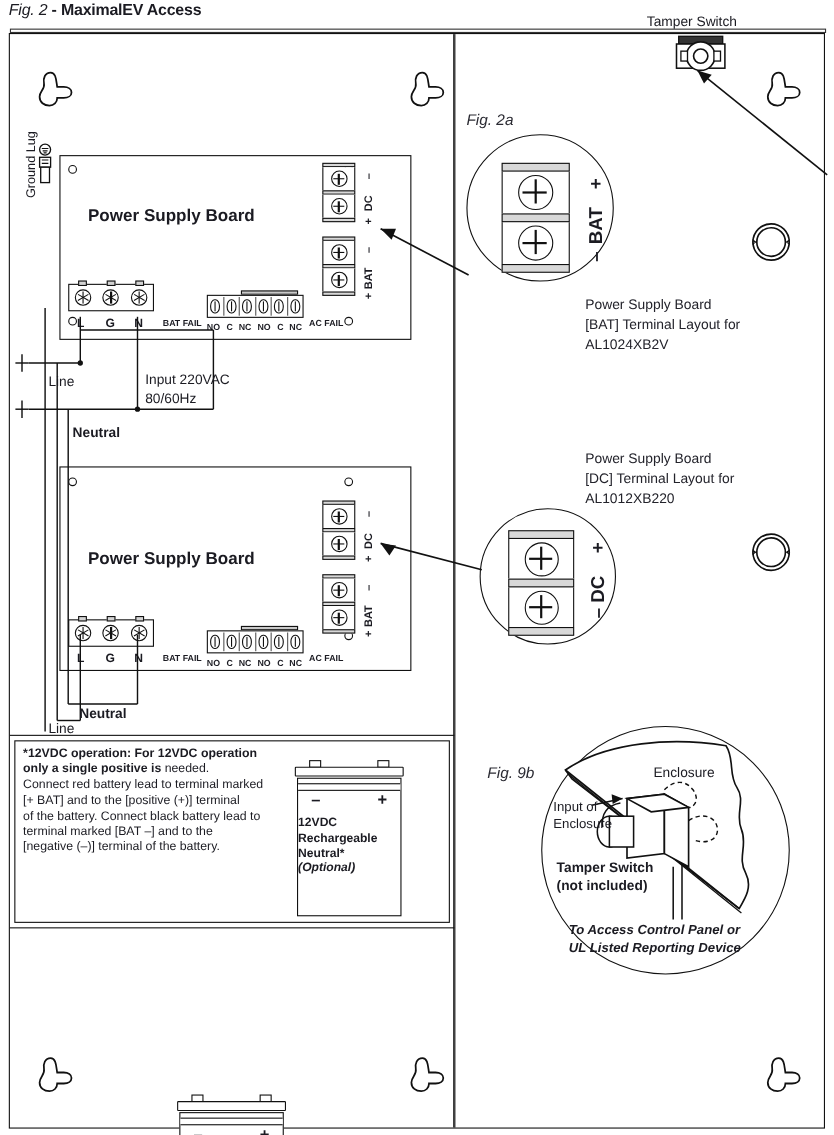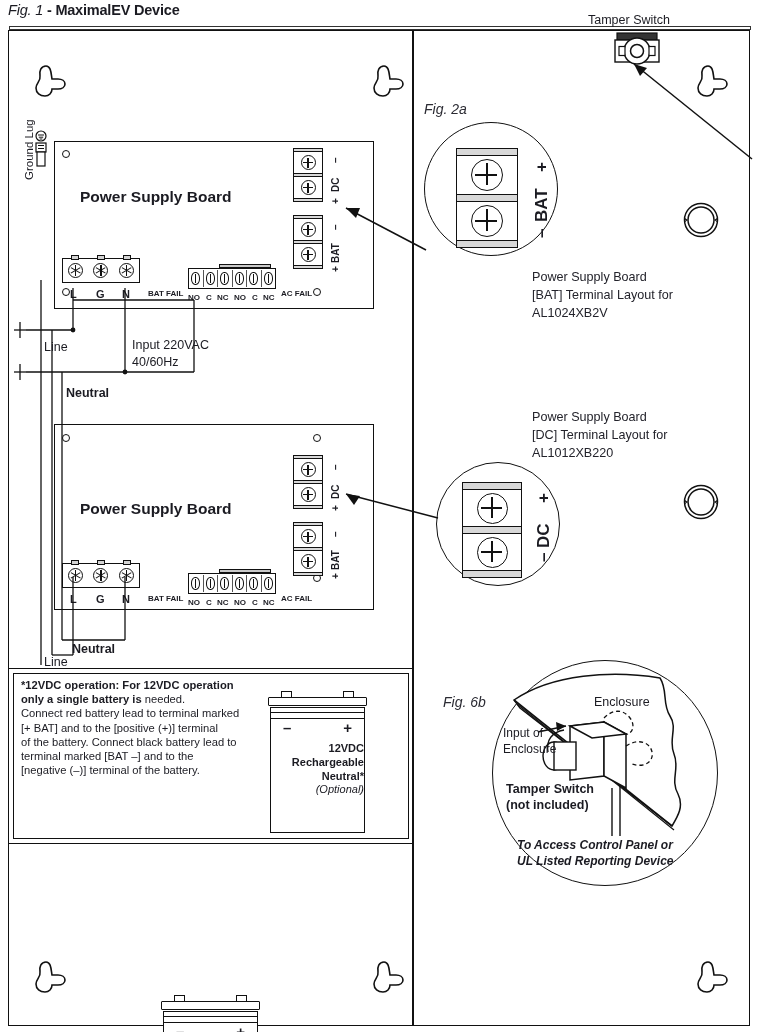--- a/index.html
+++ b/index.html
@@ -53,38 +53,38 @@
   .rscr::after{content:"";position:absolute;left:50%;top:1px;width:1.3px;height:9px;background:#111;margin-left:-.65px;}
   .rlabel{font-size:8px;font-weight:bold;white-space:nowrap;}
   .rbar{position:absolute;height:4px;background:#c9c9c9;border:1px solid #111;box-sizing:border-box;}
   
   .bat{border:1.5px solid #111;background:#fff;box-sizing:border-box;position:relative;}
   .bat .lid{position:absolute;left:-3px;right:-3px;top:-11px;height:9px;border:1.4px solid #111;
     background:#fff;box-sizing:border-box;border-radius:1px;}
   .bat .post{position:absolute;top:-17px;width:11px;height:7px;border:1.4px solid #111;background:#fff;box-sizing:border-box;}
   .bat .band{position:absolute;left:0;right:0;top:4px;height:5px;border-top:1.4px solid #111;border-bottom:1.4px solid #111;background:#fff;}
   .bat .sgn{position:absolute;top:12px;font-size:15px;font-weight:bold;line-height:1;}
-  .bat .txt{position:absolute;left:12px;right:0;top:34px;text-align:right;font-size:11px;font-weight:bold;line-height:1.25;}
-  .bat .opt{font-style:italic;font-weight:normal;}
+  .bat .txt{position:absolute;left:0;right:0;top:34px;text-align:left;font-size:11px;font-weight:bold;line-height:1.25;}
+  .bat .opt{font-style:italic;font-weight:bold;}
   
   #note-box{border:1.4px solid #111;box-sizing:border-box;background:#fff;}
   #note-text{font-size:11.2px;line-height:1.265;white-space:pre-line;}
   #note-text .hd{font-weight:bold;}
   
   .callout{border:1.7px solid #111;border-radius:50%;background:#fff;box-sizing:border-box;}
   .figlbl{font-size:14px;font-style:italic;color:#2b2b33;white-space:nowrap;}
   .desc{font-size:12.6px;line-height:1.42;color:#23232b;white-space:pre-line;}
   
   svg{display:block;overflow:visible;}
 </style>
 </head>
 <body>
 
 <div class="abs" id="fig-title">
-  <span class="ital">Fig. 1</span><span> - </span><span>MaximalEV Device</span>
+  <span class="ital">Fig. 2</span><span> - </span><span>MaximalEV Access</span>
 </div>
 
 <div class="abs" id="enclosure"></div>
 
 <div class="abs vdiv" style="left:412px;top:31px;height:994px;"></div>
 
 <div class="abs hdiv" style="left:9px;top:668px;width:404px;"></div>
 <div class="abs hdiv" style="left:9px;top:843px;width:404px;"></div>
 
 <div class="abs" style="left:32px;top:64px;">
@@ -376,27 +376,27 @@
     <line x1="111" y1="360" x2="111" y2="297" stroke="#111" stroke-width="1.3"></line>
 
     <line x1="111" y1="92" x2="180" y2="92" stroke="#111" stroke-width="1.3"></line>
     <line x1="180" y1="92" x2="180" y2="20" stroke="#111" stroke-width="1.3"></line>
     <line x1="59" y1="20" x2="180" y2="20" stroke="#111" stroke-width="1.3"></line>
   </svg>
 </div>
 <div class="abs lbl" style="left:44px;top:339px;font-size:12.5px;">Line</div>
 <div class="abs lbl lbl-b" style="left:66px;top:385px;font-size:12.5px;">Neutral</div>
 <div class="abs lbl" style="left:132px;top:337px;font-size:12.5px;line-height:1.35;">Input 220VAC
-40/60Hz</div>
+80/60Hz</div>
 <div class="abs lbl lbl-b" style="left:72px;top:641px;font-size:12.5px;">Neutral</div>
 <div class="abs lbl" style="left:44px;top:654px;font-size:12.5px;">Line</div>
 
 <div class="abs" id="note-box" style="left:13px;top:673px;width:396px;height:166px;"></div>
 <div class="abs" id="note-text" style="left:21px;top:678px;width:252px;"><span class="hd">*12VDC operation: For 12VDC operation
-only a single battery is </span><span>needed.
+only a single positive is </span><span>needed.
 Connect red battery lead to terminal marked
 [+ BAT] and to the [positive (+)] terminal
 of the battery. Connect black battery lead to
 terminal marked [BAT –] and to the
 [negative (–)] terminal of the battery.</span></div>
 
 <div class="abs bat" style="left:270px;top:707px;width:95px;height:126px;">
   <div class="post" style="left:10px;"></div>
   <div class="post" style="right:10px;"></div>
   <div class="lid"></div>
@@ -478,21 +478,21 @@
       <i style="position:absolute;left:50%;top:3px;width:2.4px;height:21px;background:#111;margin-left:-1.2px;"></i>
       <i style="position:absolute;top:50%;left:3px;height:2.4px;width:21px;background:#111;margin-top:-1.2px;"></i>
     </span>
   </div>
   <div style="height:8px;background:#d8d8d8;border:1.6px solid #111;box-sizing:border-box;"></div>
 </div>
 <div class="abs vtext" style="left:534px;top:503px;transform:rotate(-90deg);font-size:17px;font-weight:bold;">+</div>
 <div class="abs vtext" style="left:534px;top:548px;transform:rotate(-90deg);font-size:17px;font-weight:bold;">DC</div>
 <div class="abs vtext" style="left:534px;top:562px;transform:rotate(-90deg);font-size:17px;font-weight:bold;">–</div>
 
-<div class="abs figlbl" style="left:443px;top:694px;">Fig. 6b</div>
+<div class="abs figlbl" style="left:443px;top:694px;">Fig. 9b</div>
 <div class="abs callout" style="left:492px;top:660px;width:226px;height:226px;"></div>
 <div class="abs" style="left:492px;top:660px;">
   <svg width="226" height="226" viewBox="0 0 226 226">
 
     <path d="M22 40 C60 14 120 10 168 18 C176 30 170 44 178 56 C186 68 176 80 182 94 C188 108 178 120 186 134 C192 146 186 156 180 166 L28 48 Z" fill="#fff" stroke="#111" stroke-width="1.5"></path>
     <line x1="22" y1="40" x2="180" y2="166" stroke="#111" stroke-width="1.6"></line>
     <line x1="25" y1="44" x2="182" y2="170" stroke="#111" stroke-width="1.2"></line>
 
     <path d="M78 66 L112 62 L112 116 L78 120 Z" fill="#fff" stroke="#111" stroke-width="1.5"></path>
     <path d="M112 62 L134 74 L134 128 L112 116 Z" fill="#fff" stroke="#111" stroke-width="1.5"></path>

